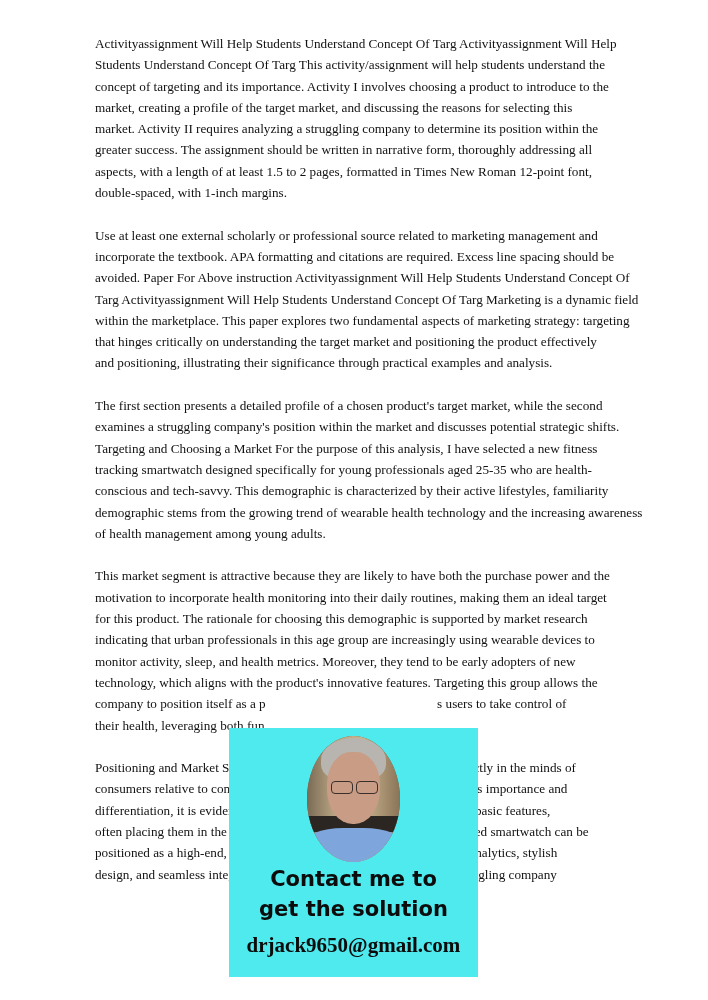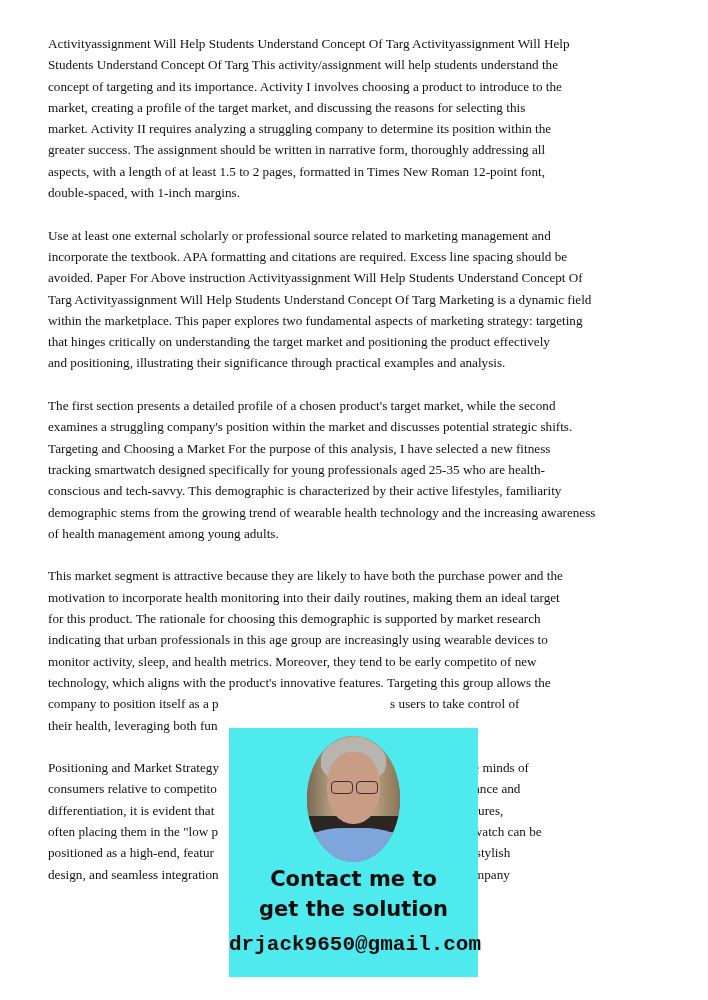--- a/index.html
+++ b/index.html
@@ -20,20 +20,21 @@
     left: 48px;
     top: 33px;
     width: 620px;
   }
   .line {
     display: block;
     font-size: 13.2px;
     line-height: 21.3px;
     height: 21.3px;
     white-space: nowrap;
+    margin-left: 47px;
   }
   .gap {
     display: block;
     height: 21.3px;
   }
   .promo {
     position: absolute;
     left: 229px;
     top: 728px;
     width: 249px;
@@ -90,21 +91,21 @@
     font-weight: bold;
     font-size: 21px;
     line-height: 30px;
     color: #0c0c0c;
   }
   .email {
     position: absolute;
     left: 0;
     top: 202px;
     width: 100%;
-    font-family: Liberation Mono, monospace;
+    font-family: Liberation Serif, serif;
     font-weight: bold;
     font-size: 21px;
     line-height: 30px;
     color: #0c0c0c;
   }
 </style>
 </head>
 <body>
 
 <div class="page">
@@ -137,21 +138,21 @@
     <span class="line">conscious and tech-savvy. This demographic is characterized by their active lifestyles, familiarity</span>
     <span class="line">demographic stems from the growing trend of wearable health technology and the increasing awareness</span>
     <span class="line">of health management among young adults.</span>
   </div>
   <span class="gap"></span>
   <div>
     <span class="line">This market segment is attractive because they are likely to have both the purchase power and the</span>
     <span class="line">motivation to incorporate health monitoring into their daily routines, making them an ideal target</span>
     <span class="line">for this product. The rationale for choosing this demographic is supported by market research</span>
     <span class="line">indicating that urban professionals in this age group are increasingly using wearable devices to</span>
-    <span class="line">monitor activity, sleep, and health metrics. Moreover, they tend to be early competito of new</span>
+    <span class="line">monitor activity, sleep, and health metrics. Moreover, they tend to be early adopters of new</span>
     <span class="line">technology, which aligns with the product's innovative features. Targeting this group allows the</span>
     <span class="line" style="white-space:pre">company to position itself as a p                                                    s users to take control of</span>
     <span class="line">their health, leveraging both fun</span>
   </div>
   <span class="gap"></span>
   <div>
     <span class="line" style="white-space:pre">Positioning and Market Strategy                                                        istinctly in the minds of</span>
     <span class="line" style="white-space:pre">consumers relative to competito                                                         luates importance and</span>
     <span class="line" style="white-space:pre">differentiation, it is evident that                                                          and basic features,</span>
     <span class="line" style="white-space:pre">often placing them in the "low p                                                          posed smartwatch can be</span>

